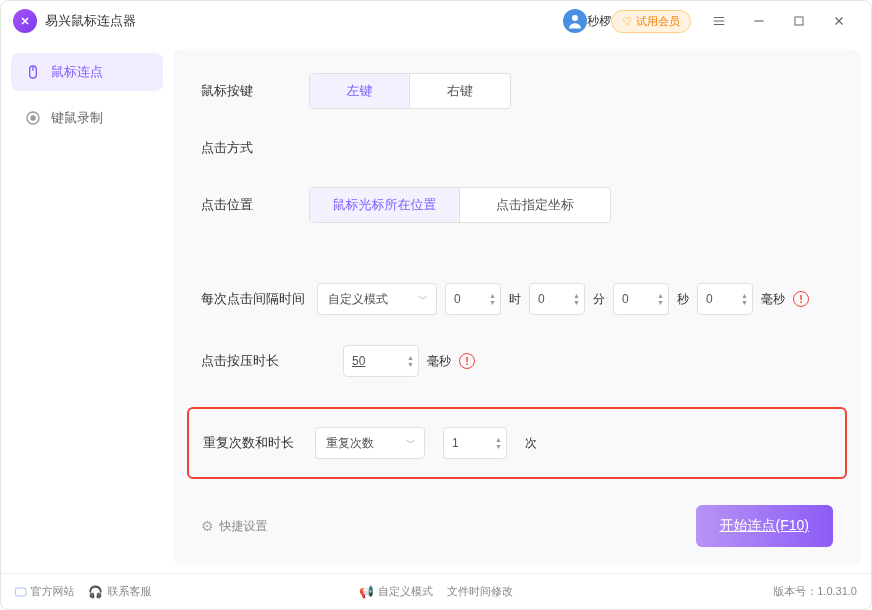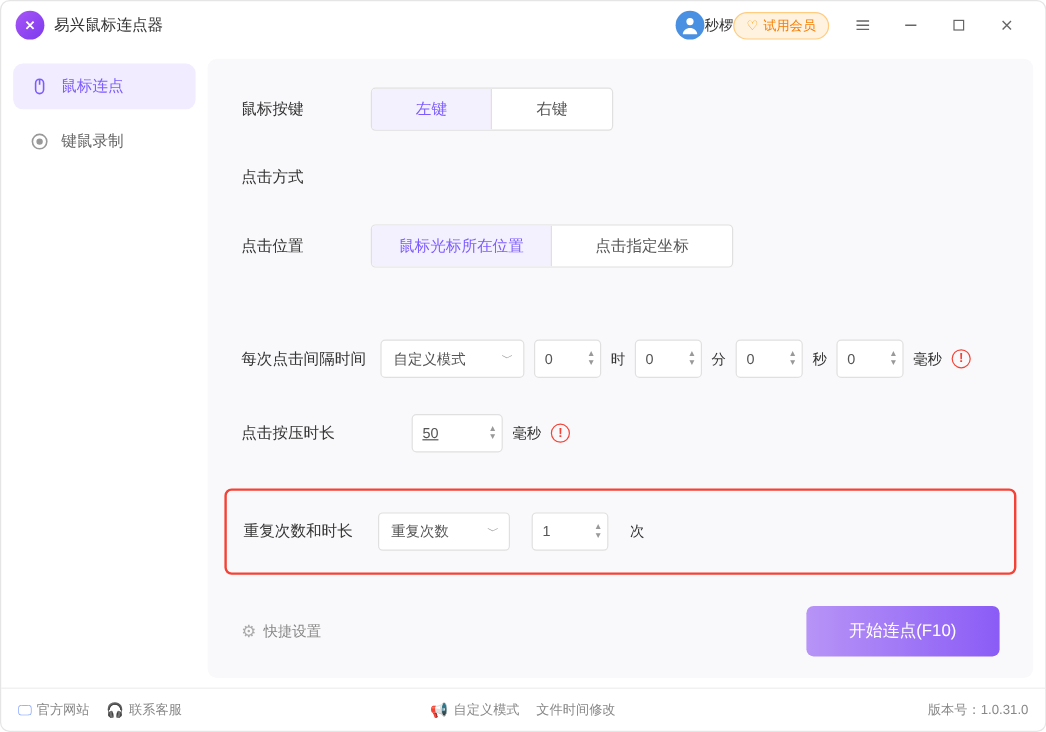--- a/index.html
+++ b/index.html
@@ -37,21 +37,21 @@
 .num-input { width: 56px; padding: 0 18px 0 8px; font-size: 12px; color: #555; }
 .spinners { position: absolute; right: 4px; display: flex; flex-direction: column; font-size: 7px; color: #999; line-height: 1; gap: 0; }
 .unit { font-size: 12px; color: #333; }
 .warn { width: 16px; height: 16px; border: 1.5px solid #f44336; border-radius: 50%; color: #f44336; font-size: 11px; display: flex; align-items: center; justify-content: center; font-weight: bold; }
 .highlight-row { border: 2.5px solid #f44336; border-radius: 6px; padding: 18px 14px; margin: 0 -14px; display: flex; align-items: center; gap: 18px; }
 .highlight-row .label { width: 94px; }
 .spacer-lg { flex: 1; }
 .bottom-row { display: flex; align-items: center; justify-content: space-between; margin-top: 18px; }
 .quick-set { display: flex; align-items: center; gap: 6px; font-size: 12px; color: #888; cursor: pointer; }
 .gear-icon::before { content: "⚙"; color: #aaa; font-size: 14px; }
-.start-btn { background: linear-gradient(90deg, #b794f6, #8b5cf6); color: #fff; border: none; border-radius: 6px; padding: 12px 36px; font-size: 14px; cursor: pointer; }
+.start-btn { background: linear-gradient(90deg, #b794f6, #8b5cf6); color: #fff; border: none; border-radius: 6px; padding: 12px 24px; font-size: 14px; cursor: pointer; text-decoration: underline; }
 .footer { height: 36px; border-top: 1px solid #eee; display: flex; align-items: center; padding: 0 14px; font-size: 11px; color: #888; }
 .footer-left, .footer-center { display: flex; align-items: center; gap: 14px; }
 .footer-center { position: absolute; left: 50%; transform: translateX(-50%); }
 .footer-item { display: flex; align-items: center; gap: 4px; cursor: pointer; }
 .icon-sm { color: #7c9cff; font-size: 12px; }
 .version { margin-left: auto; }
 svg { display: block; }
 </style>
 </head>
 <body>

